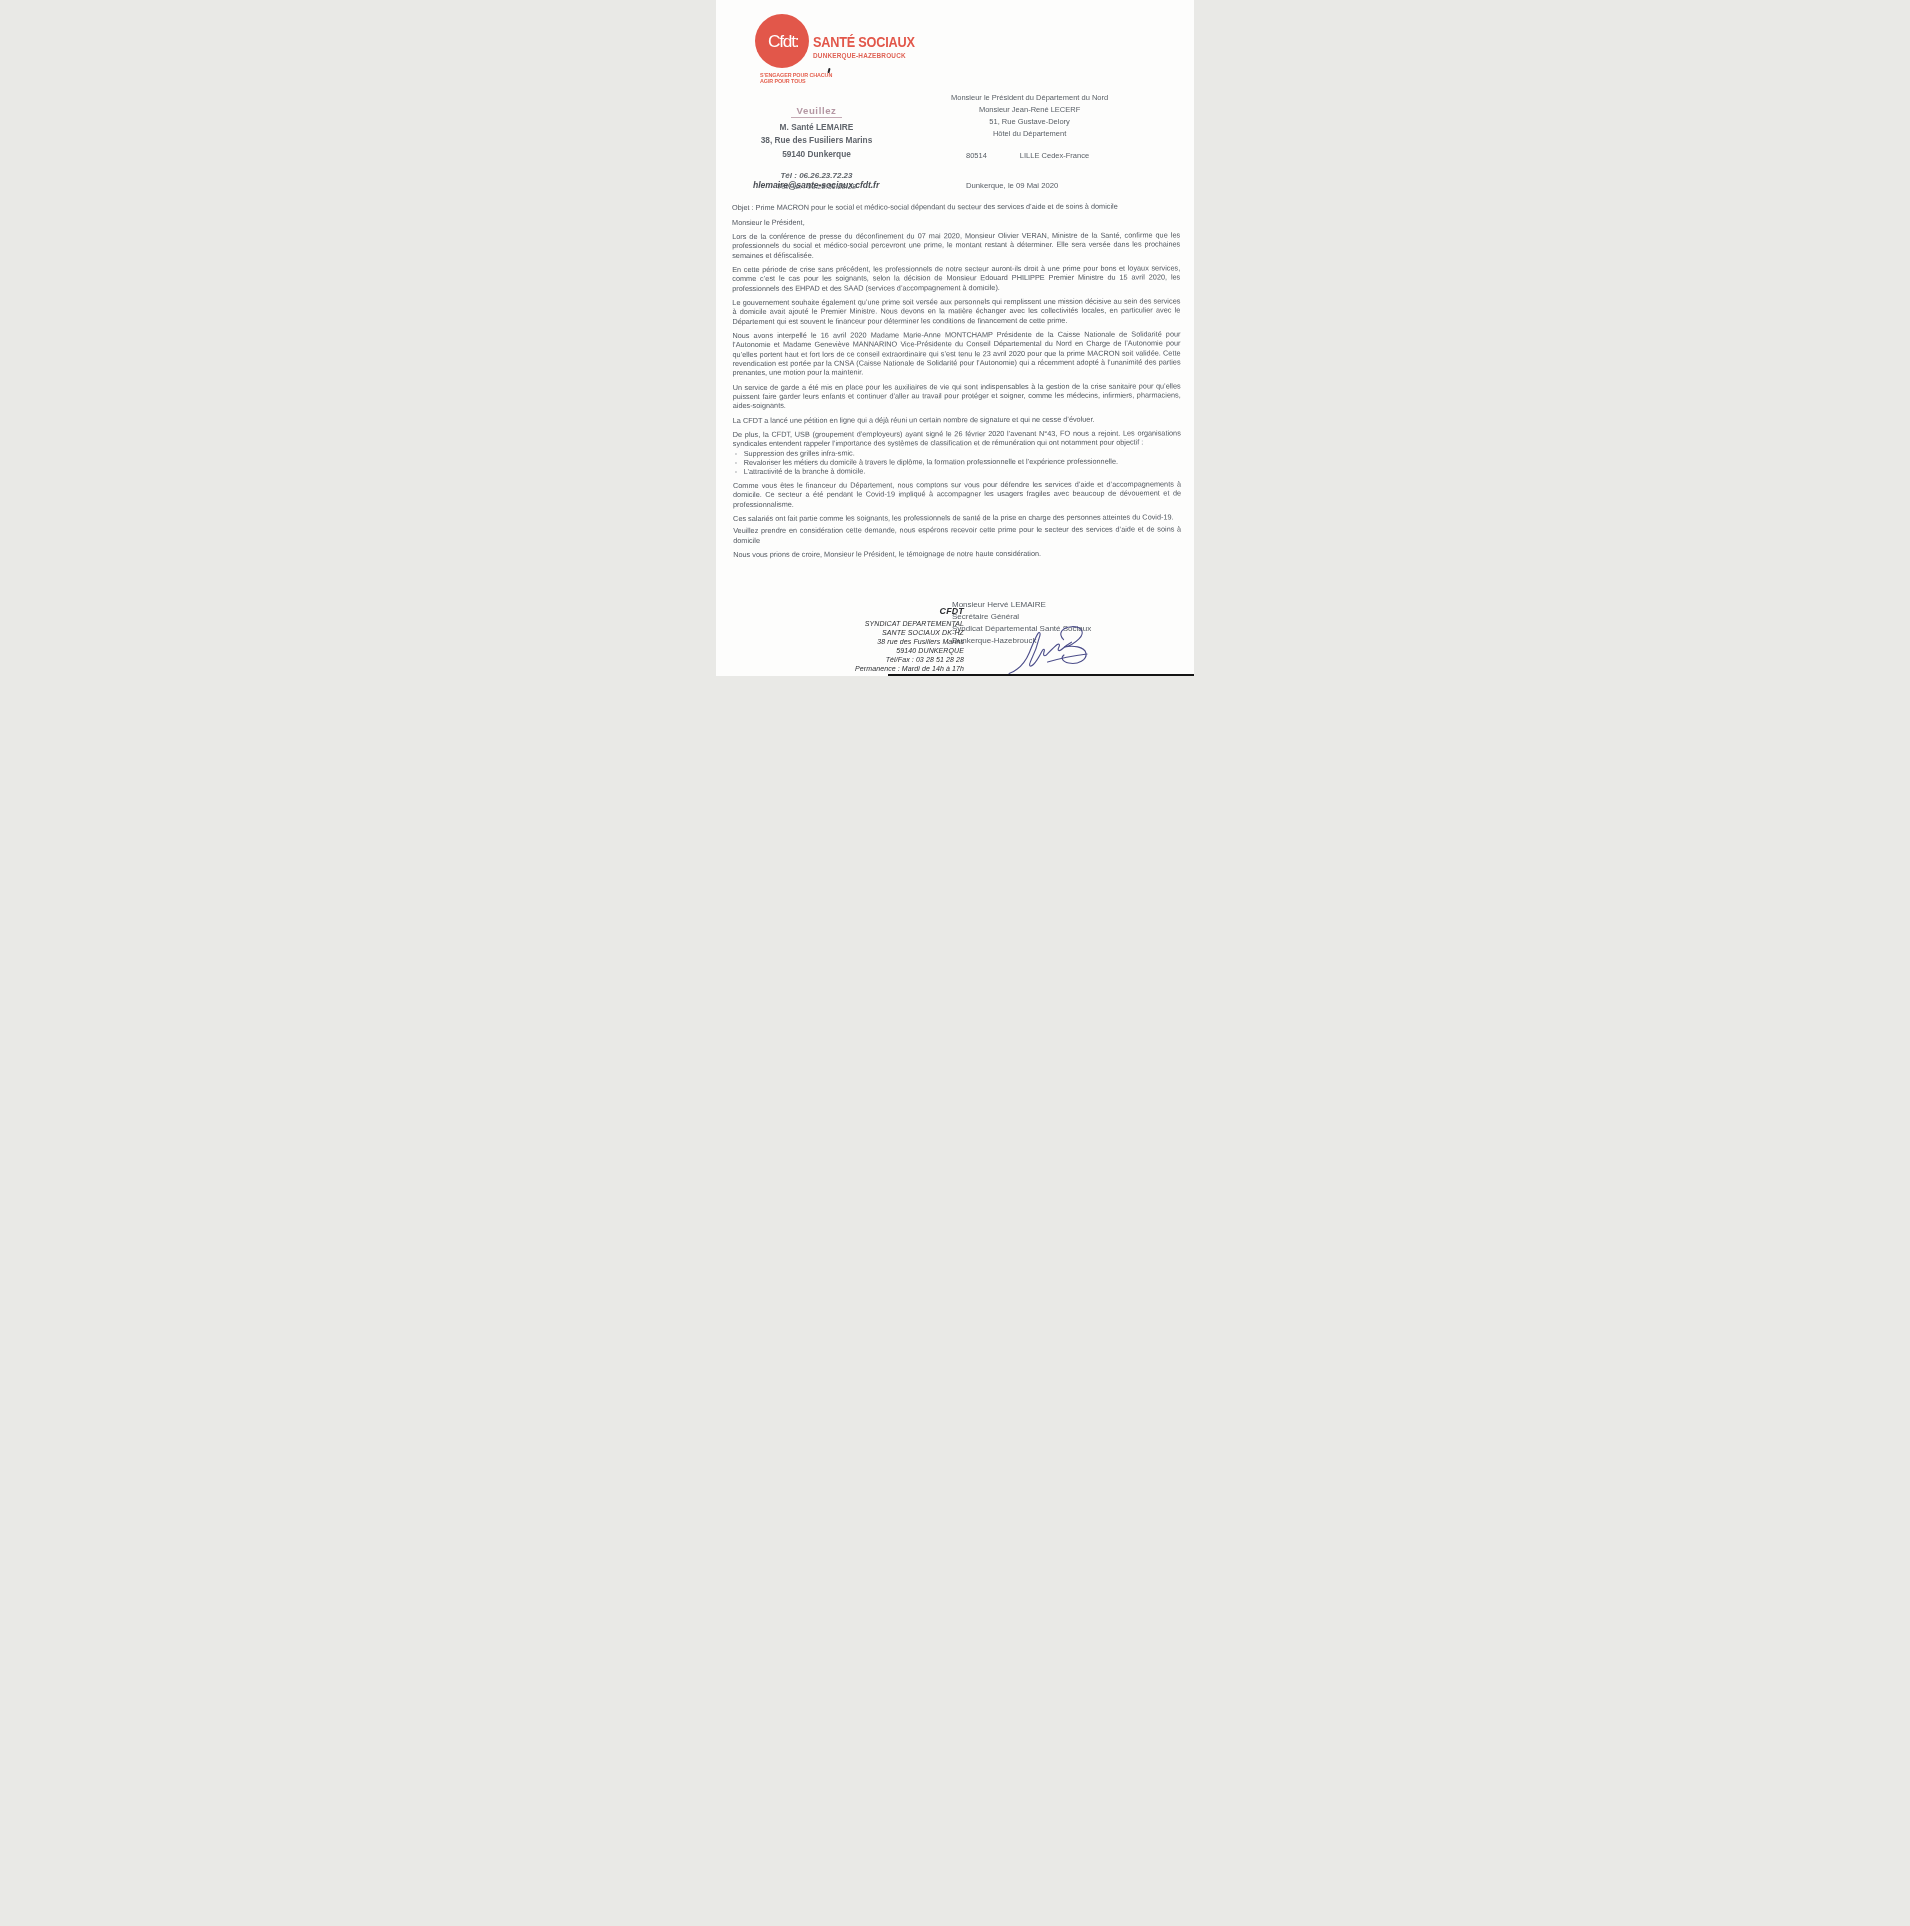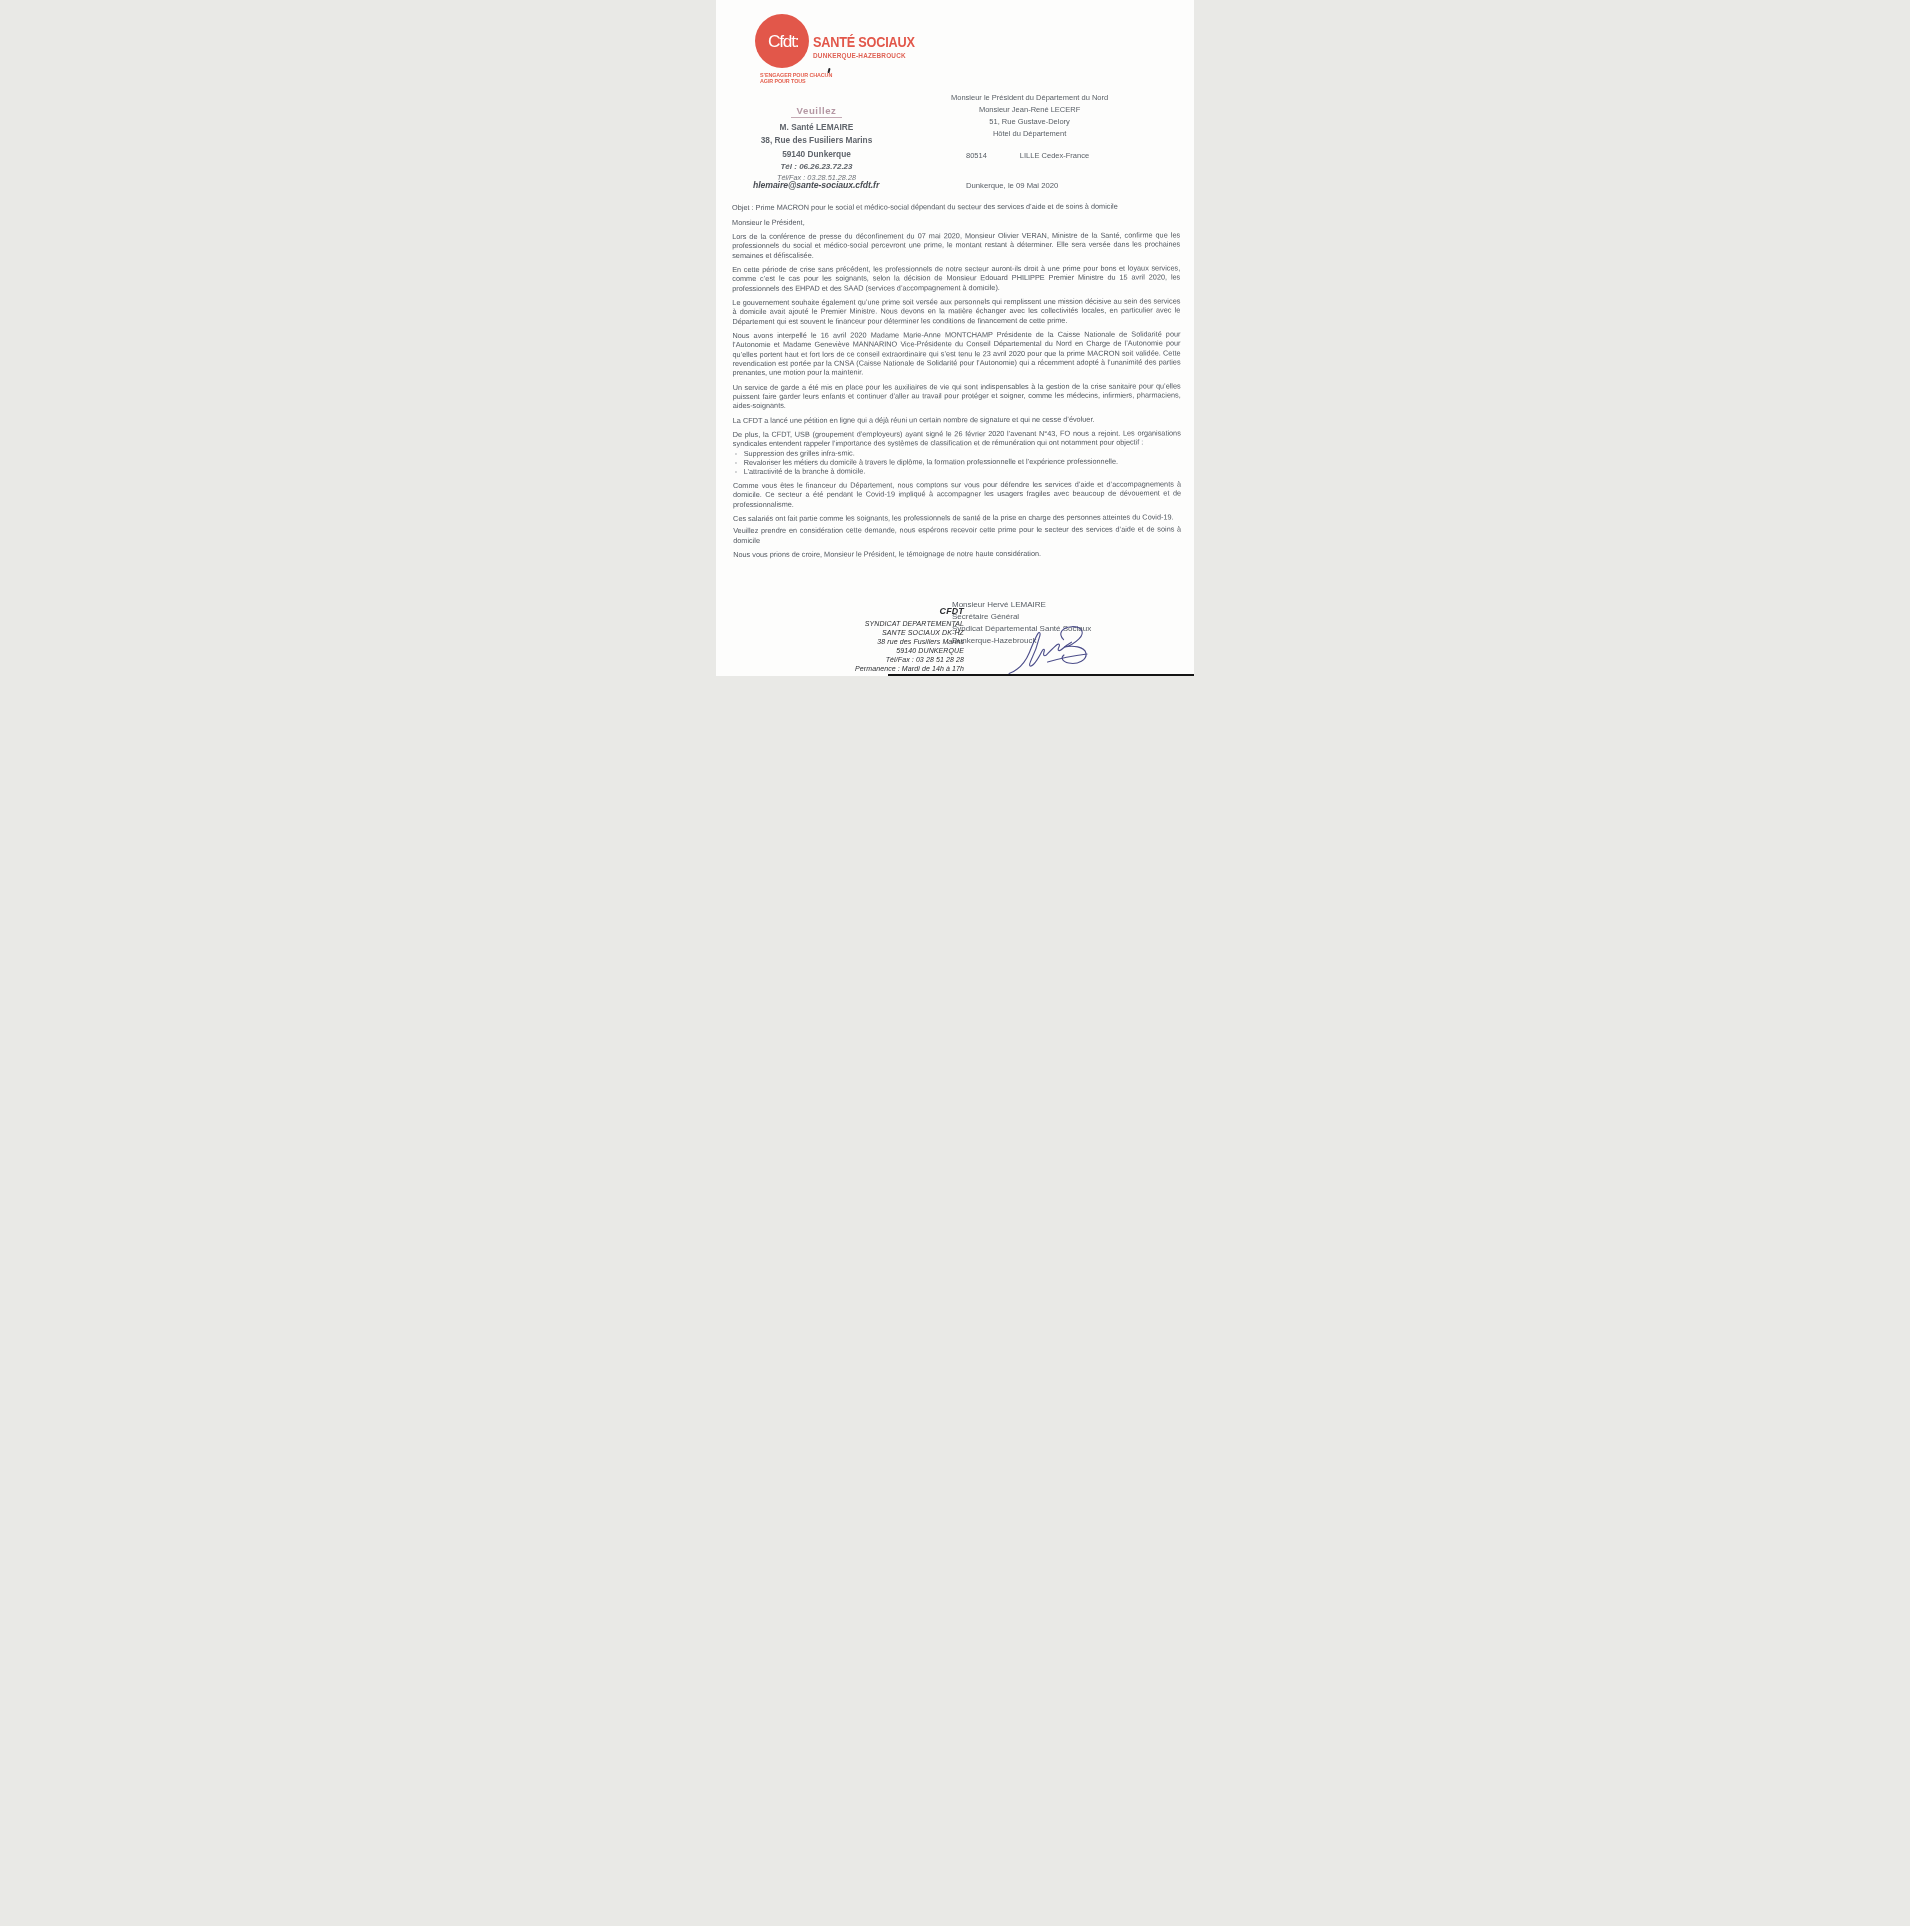--- a/index.html
+++ b/index.html
@@ -35,21 +35,21 @@
     font-size:5.4px;font-weight:bold;line-height:6px;letter-spacing:-0.1px;
   }
   
   .contact-block{position:absolute;left:31px;top:105px;width:139px;text-align:center;}
   .contact-heading{
     display:inline-block;font-size:9.6px;font-weight:bold;letter-spacing:0.6px;
     color:#b497a3;border-bottom:1.2px solid #c3a9b3;padding:0 5.4px 0.8px;
   }
   .contact-line{font-size:8.3px;font-weight:bold;color:#60656c;margin-top:3.5px;}
   .contact-line.first{margin-top:3.9px;}
-  .contact-phone{font-size:8px;font-weight:bold;font-style:italic;color:#5f646a;margin-top:3px;}
+  .contact-phone{font-size:8px;font-weight:bold;font-style:italic;color:#5f646a;margin-top:12px;}
   .contact-fax{font-size:7.3px;font-style:italic;color:#6b7076;margin-top:2.7px;}
   .contact-email{
     position:absolute;left:37px;top:180px;
     font-size:8.7px;font-weight:bold;font-style:italic;color:#4b4f55;letter-spacing:-0.1px;
   }
   
   .recipient-block{position:absolute;left:235px;top:92px;font-size:7.5px;color:#5a6067;line-height:12px;text-align:center;}
   .postal-line{position:absolute;left:250px;top:151px;font-size:7.5px;color:#5a6067;}
   .postal-city{margin-left:33px;}
   .dateline{position:absolute;left:250px;top:181px;font-size:7.7px;color:#565c64;}

